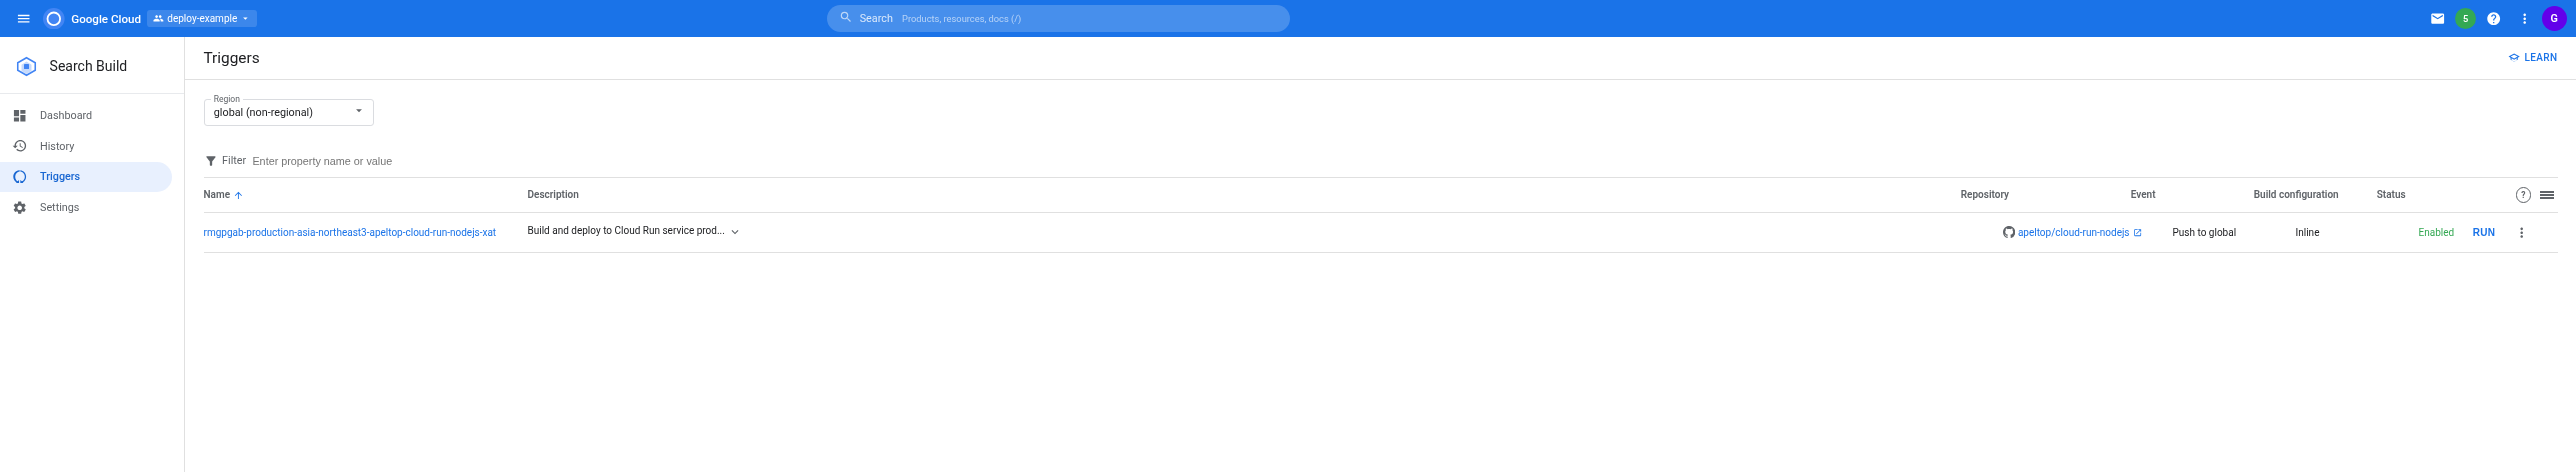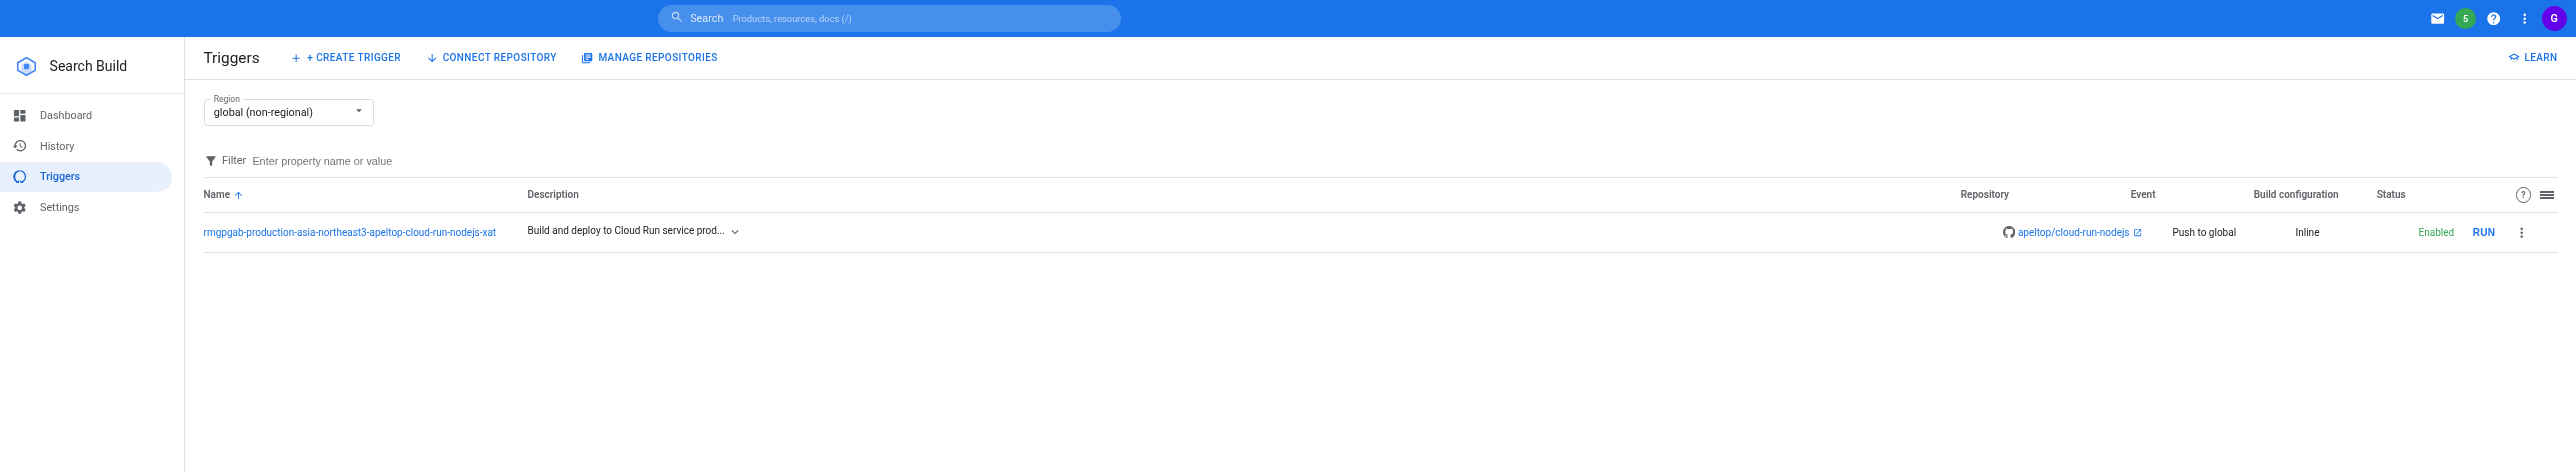--- a/index.html
+++ b/index.html
@@ -98,20 +98,43 @@
     .help-icon-circle { width: 15.4px; height: 15.4px; border-radius: 50%; border: 1.5px solid #5f6368; display: flex; align-items: center; justify-content: center; font-size: 8.5px; font-weight: 700; color: #5f6368; cursor: pointer; }
     .density-icon { display: flex; flex-direction: column; gap: 1.5px; cursor: pointer; padding: 3.1px; }
     .density-bar { width: 14px; height: 1.5px; background: #5f6368; }
 
     .github-icon { width: 12.3px; height: 12.3px; }
   </style>
 </head>
 <body>
 
 <div class="topbar">
+  <div class="topbar-left">
+    <div class="topbar-icon-btn">
+      <svg width="15.4" height="15.4" viewBox="0 0 24 24" fill="white">
+          <path d="M3 18h18v-2H3v2zm0-5h18v-2H3v2zm0-7v2h18V6H3z"></path>
+        </svg>
+    </div>
+    <div class="topbar-logo">
+      <svg width="21.6" height="21.6" viewBox="0 0 24 24">
+        <path fill="#4285f4" d="M12 0C5.37 0 0 5.37 0 12s5.37 12 12 12 12-5.37 12-12S18.63 0 12 0z"></path>
+        <path fill="white" d="M12 4a8 8 0 100 16A8 8 0 0012 4zm0 2a6 6 0 110 12A6 6 0 0112 6z"></path>
+      </svg>
+      <span>Google Cloud</span>
+    </div>
+    <div class="topbar-project">
+      <svg width="12.3" height="12.3" viewBox="0 0 24 24" fill="white">
+          <path d="M16 11c1.66 0 2.99-1.34 2.99-3S17.66 5 16 5c-1.66 0-3 1.34-3 3s1.34 3 3 3zm-8 0c1.66 0 2.99-1.34 2.99-3S9.66 5 8 5C6.34 5 5 6.34 5 8s1.34 3 3 3zm0 2c-2.33 0-7 1.17-7 3.5V19h14v-2.5c0-2.33-4.67-3.5-7-3.5zm8 0c-.29 0-.62.02-.97.05 1.16.84 1.97 1.97 1.97 3.45V19h6v-2.5c0-2.33-4.67-3.5-7-3.5z"></path>
+        </svg>
+      <span>deploy-example</span>
+      <svg width="10.8" height="10.8" viewBox="0 0 24 24" fill="white">
+          <path d="M7 10l5 5 5-5z"></path>
+        </svg>
+    </div>
+  </div>
 
   <div class="topbar-search">
     <span class="topbar-search-icon">
       <svg width="14" height="14" viewBox="0 0 24 24" fill="white" opacity="0.8">
           <path d="M15.5 14h-.79l-.28-.27A6.471 6.471 0 0 0 16 9.5 6.5 6.5 0 1 0 9.5 16c1.61 0 3.09-.59 4.23-1.57l.27.28v.79l5 4.99L20.49 19l-4.99-5zm-6 0C7.01 14 5 11.99 5 9.5S7.01 5 9.5 5 14 7.01 14 9.5 11.99 14 9.5 14z"></path>
         </svg>
     </span>
     <span class="topbar-search-text">Search</span>
     <span class="topbar-search-shortcut">Products, resources, docs (/)</span>
   </div>
@@ -190,40 +213,20 @@
           </svg>
       </span>
       <span>Settings</span>
     </div>
   </div>
 
   <div class="main">
 
     <div class="page-header">
       <span class="page-title">Triggers</span>
-      <div class="page-actions">
-        <div class="page-action-btn">
-          <svg width="12.3" height="12.3" viewBox="0 0 24 24" fill="#1a73e8">
-              <path d="M19 13h-6v6h-2v-6H5v-2h6V5h2v6h6v2z"></path>
-            </svg>
-          <span>+ CREATE TRIGGER</span>
-        </div>
-        <div class="page-action-btn">
-          <svg width="12.3" height="12.3" viewBox="0 0 24 24" fill="#1a73e8">
-              <path d="M20 12l-1.41-1.41L13 16.17V4h-2v12.17l-5.58-5.59L4 12l8 8 8-8z"></path>
-            </svg>
-          <span>CONNECT REPOSITORY</span>
-        </div>
-        <div class="page-action-btn">
-          <svg width="12.3" height="12.3" viewBox="0 0 24 24" fill="#1a73e8">
-              <path d="M4 6H2v14c0 1.1.9 2 2 2h14v-2H4V6zm16-4H8c-1.1 0-2 .9-2 2v12c0 1.1.9 2 2 2h12c1.1 0 2-.9 2-2V4c0-1.1-.9-2-2-2zm-1 9H9V9h10v2zm-4 4H9v-2h6v2zm4-8H9V5h10v2z"></path>
-            </svg>
-          <span>MANAGE REPOSITORIES</span>
-        </div>
-      </div>
       <div class="learn-btn" style="margin-left:auto;">
         <svg width="12.3" height="12.3" viewBox="0 0 24 24" fill="#1a73e8">
             <path d="M12 3L1 9l4 2.18V15l7 4 7-4v-3.82L23 9 12 3zm6.82 6L12 12.72 5.18 9 12 5.28 18.82 9zM17 15.99l-5 2.73-5-2.73v-3.72L12 15l5-2.73v3.72z"></path>
           </svg>
         <span>LEARN</span>
       </div>
     </div>
 
     <div class="content">
 

